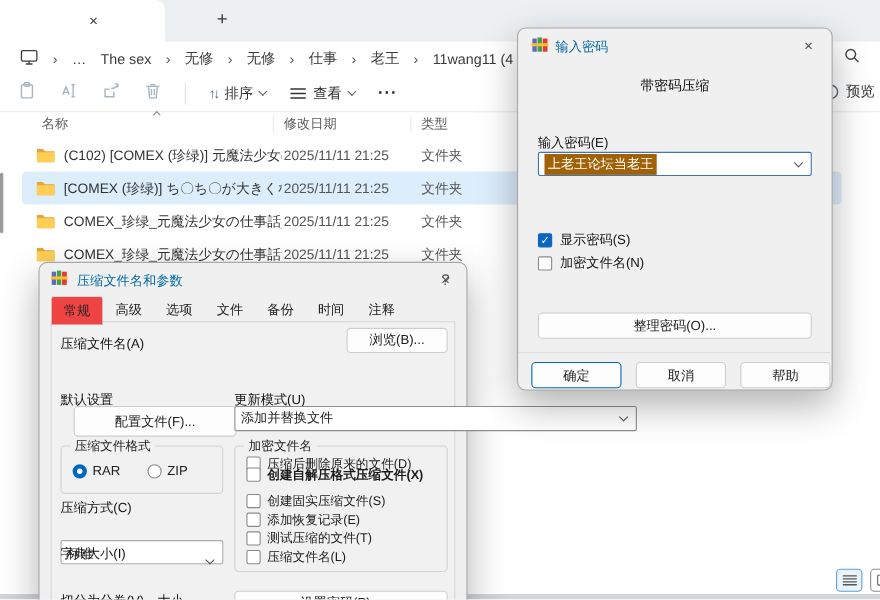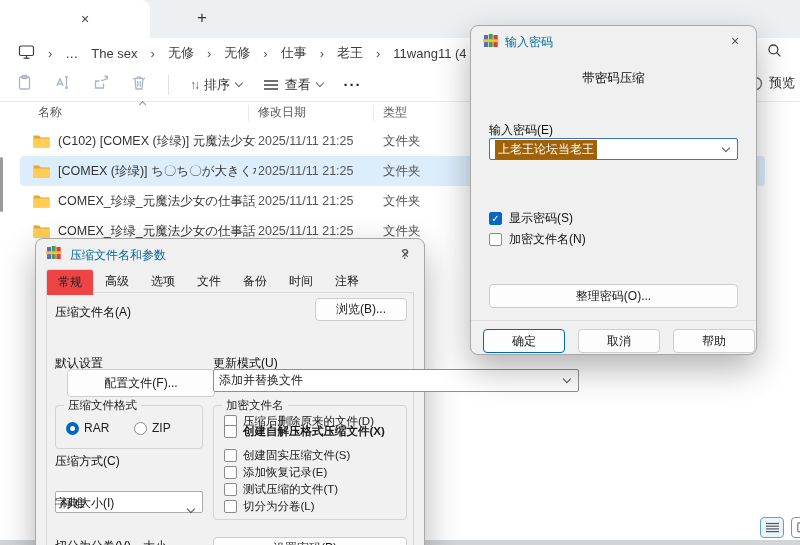--- a/index.html
+++ b/index.html
@@ -333,21 +333,21 @@
         <div class="cbrow" style="position:absolute;left:10px;top:59px;">
           <span class="cb"></span>
             <span>添加恢复记录(E)</span>
         </div>
         <div class="cbrow" style="position:absolute;left:10px;top:76px;">
           <span class="cb"></span>
             <span>测试压缩的文件(T)</span>
         </div>
         <div class="cbrow" style="position:absolute;left:10px;top:93px;">
           <span class="cb"></span>
-            <span>切分为分卷(L)</span>
+            <span>压缩文件名(L)</span>
         </div>
       </div>
 
       <div class="btn abs" style="left:166px;right:6px;top:244px;height:23px;">设置密码(P)...</div>
     </div>
   </div>
 
   <div id="pwd-dialog" class="abs dialog">
     <span class="abs" style="left:12px;top:7px;">
       <svg width="16" height="15" viewBox="0 0 16 15">

